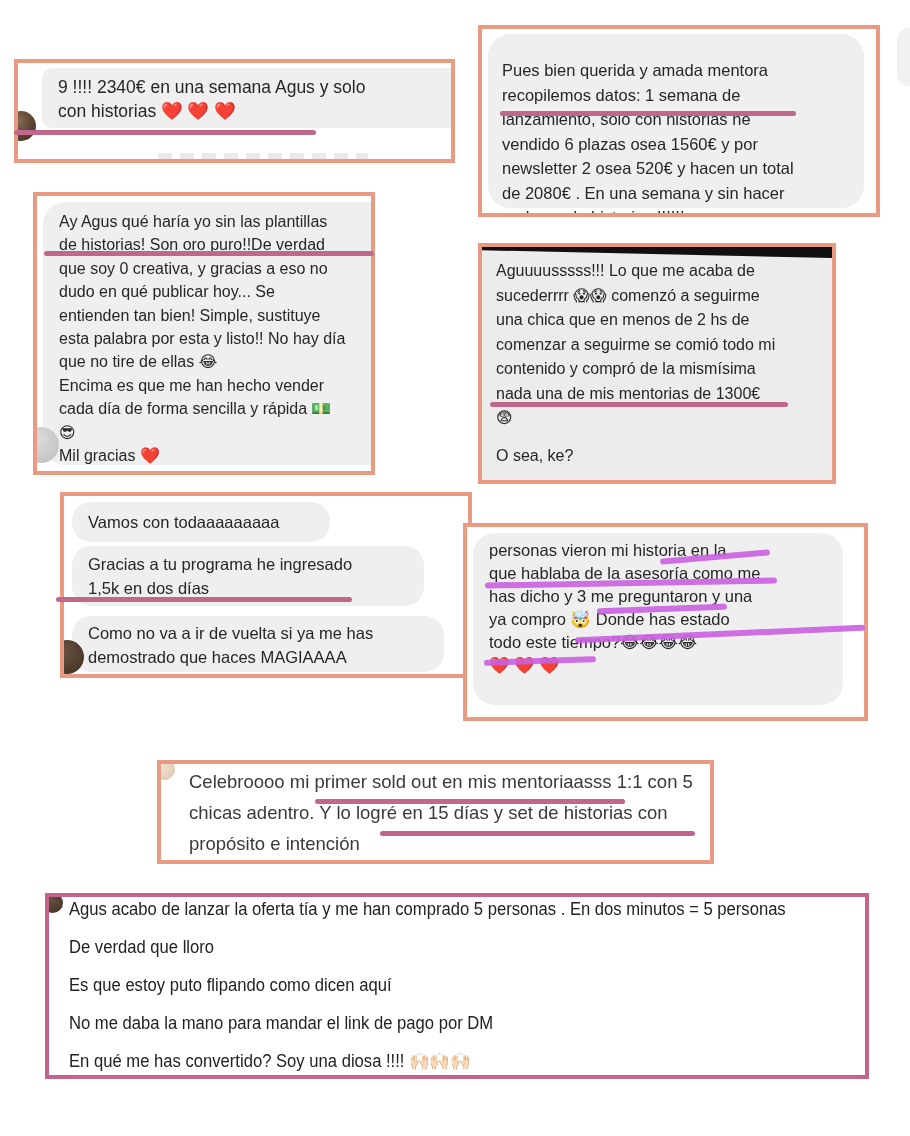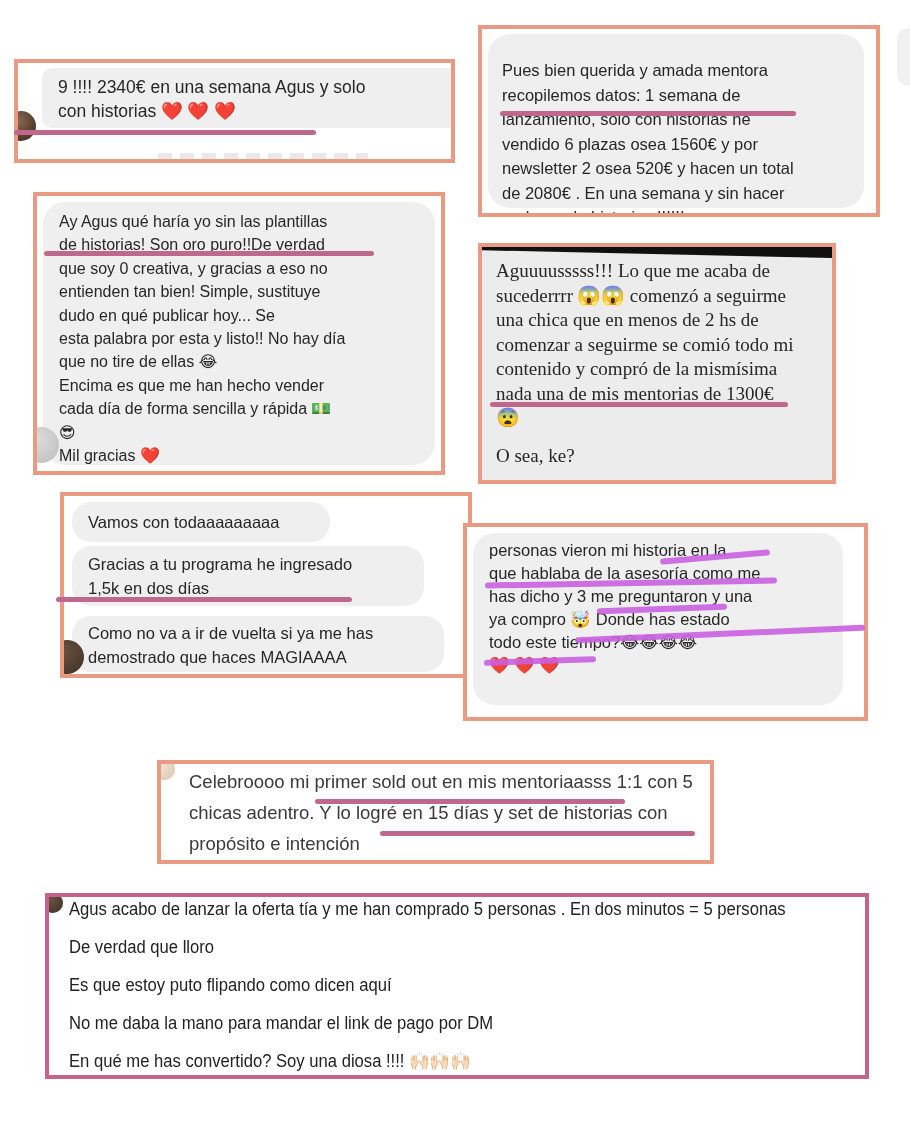--- a/index.html
+++ b/index.html
@@ -13,21 +13,21 @@
   .hl{position:absolute;height:5px;border-radius:3px;background:var(--underline-rose,#C0688C);}
   .mk{position:absolute;height:6px;border-radius:3px;background:var(--marker-orchid,#C95FE0);opacity:.9;}
   .avatar{position:absolute;border-radius:50%;}
   .av-photo{background:radial-gradient(circle at 38% 32%,#8a6a52 0%,#5d4434 55%,#3a2a20 100%);}
   .av-gray{background:radial-gradient(circle at 40% 35%,#dcdcdc 0%,#bdbdbd 100%);}
   .av-dark{background:radial-gradient(circle at 40% 35%,#6b5240 0%,#3c2f24 100%);}
   .av-beige{background:radial-gradient(circle at 40% 35%,#efe3d3 0%,#d9c5ab 100%);}
   .t1-text{font-size:17.5px;line-height:24px;}
   .t2-text{font-size:16.5px;line-height:24.5px;}
   .t3-text{font-size:16px;line-height:23.4px;}
-  .t4-text{font-size:19px;line-height:24.5px;font-family:Liberation Serif, serif;}
+  .t4-text{font-size:16px;line-height:24.5px;}
   .t5-text{font-size:16.5px;line-height:24px;}
   .t6-text{font-size:16.5px;line-height:23px;}
   .t7-text{font-size:18.5px;line-height:31px;color:#3a3a3a;}
   .t8-text{font-size:17.5px;line-height:25px;color:#222;}
   .t8-text .ln{transform:scaleX(.95);transform-origin:left center;margin-bottom:13px;}
   .wedge{position:absolute;top:0;left:0;right:0;height:11px;background:#101010;
          clip-path:polygon(0 0,100% 0,100% 100%,0 30%);}
   .faded{position:absolute;height:7px;border-radius:2px;opacity:.55;
          background:repeating-linear-gradient(90deg,#d7d7d7 0 14px,transparent 14px 22px);}
   .sliver{position:absolute;background:#F1F1F2;border-radius:12px 0 0 12px;}
@@ -54,27 +54,27 @@
       <div class="ln">lanzamiento, solo con historias he</div>
       <div class="ln">vendido 6 plazas osea 1560€ y por</div>
       <div class="ln">newsletter 2 osea 520€ y hacen un total</div>
       <div class="ln">de 2080€ . En una semana y sin hacer</div>
       <div class="ln">nada y solo historias !!!!!!</div>
     </div>
   </div>
   <div class="hl" style="left:500px;top:111px;width:296px;"></div>
   <div class="sliver" style="left:897px;top:28px;width:13px;height:58px;"></div>
 
-  <div class="frame" style="left:33px;top:192px;width:412px;height:283px;">
+  <div class="frame" style="left:33px;top:192px;width:342px;height:283px;">
     <div class="bubble t3-text" style="left:6px;top:6px;width:392px;height:263px;padding:8px 16px;border-radius:22px;">
       <div class="ln">Ay Agus qué haría yo sin las plantillas</div>
       <div class="ln">de historias! Son oro puro!!De verdad</div>
       <div class="ln">que soy 0 creativa, y gracias a eso no</div>
+      <div class="ln">dudo en qué publicar hoy... Se</div>
       <div class="ln">entienden tan bien! Simple, sustituye</div>
-      <div class="ln">dudo en qué publicar hoy... Se</div>
       <div class="ln">esta palabra por esta y listo!! No hay día</div>
       <div class="ln">que no tire de ellas 😂</div>
       <div class="ln">Encima es que me han hecho vender</div>
       <div class="ln">cada día de forma sencilla y rápida 💵</div>
       <div class="ln">😎</div>
       <div class="ln">Mil gracias ❤️</div>
     </div>
     <div class="avatar av-gray" style="left:-14px;bottom:8px;width:36px;height:36px;"></div>
   </div>
   <div class="hl" style="left:44px;top:251px;width:330px;"></div>

